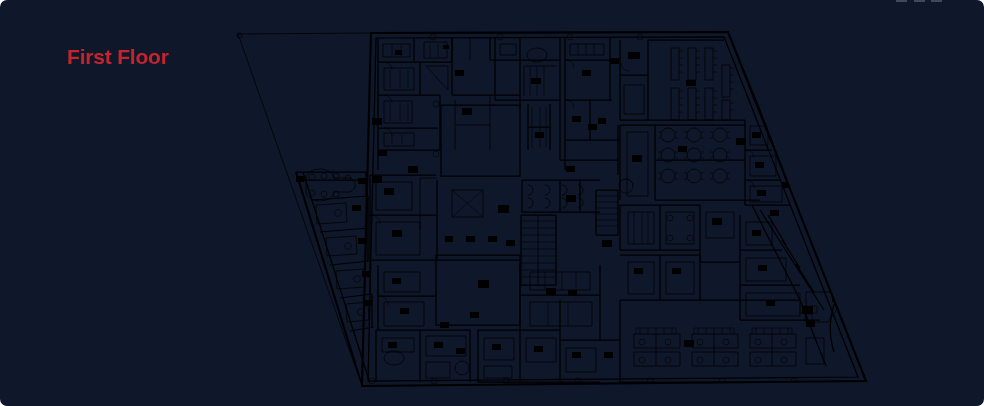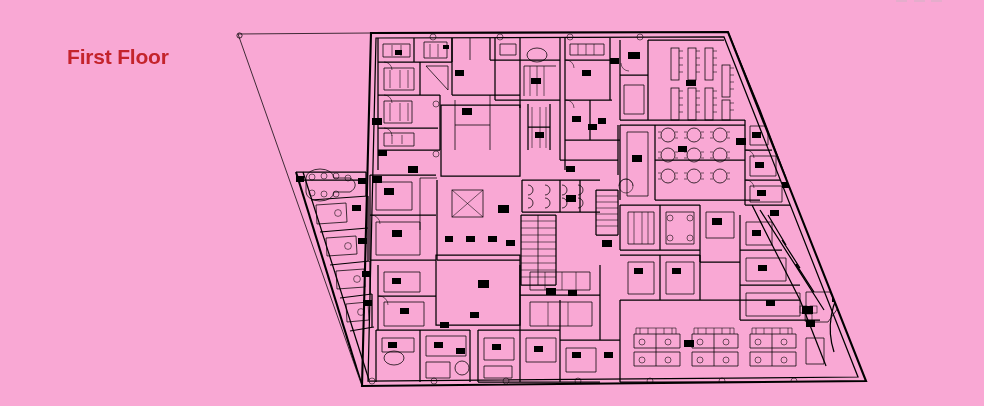--- a/index.html
+++ b/index.html
@@ -10,21 +10,22 @@
   body {
     width: 984px;
     height: 406px;
     position: relative;
     overflow: hidden;
     font-family: "Liberation Sans", sans-serif;
   }
   #page {
     position: absolute;
     inset: 0;
-    background: #f9a8d4;
+    background: #0f172a;
+    border-radius: 7px;
   }
   #floor-title {
     position: absolute;
     left: 67px;
     top: 45px;
     font-family: "Liberation Sans", sans-serif;
     font-size: 21px;
     font-weight: bold;
     letter-spacing: -0.2px;
     color: #c4242c;

